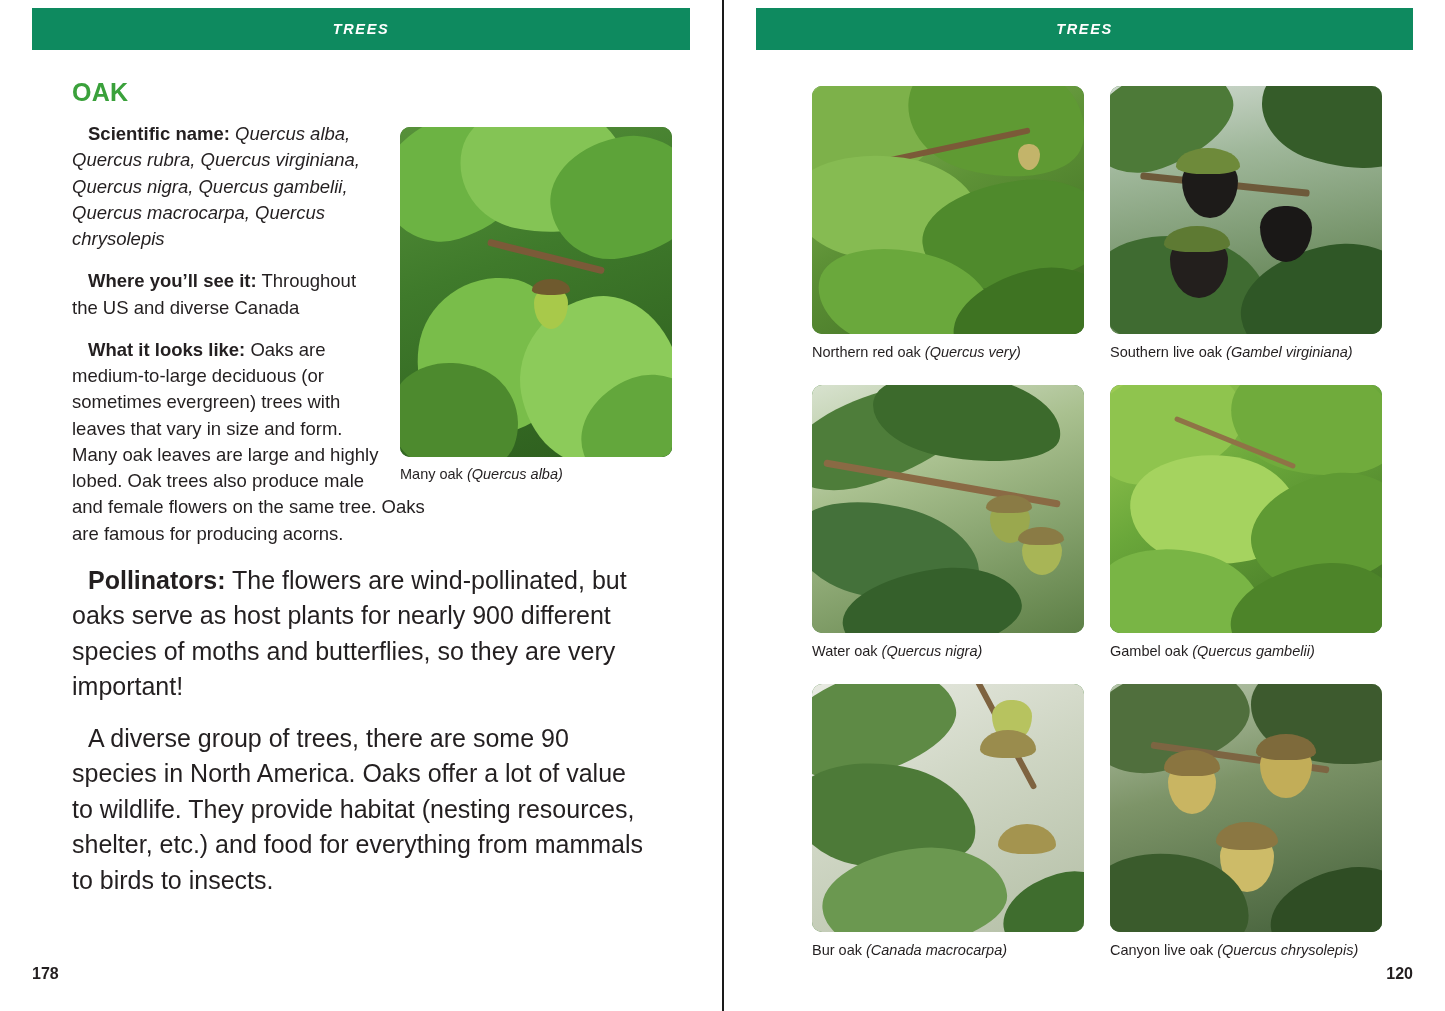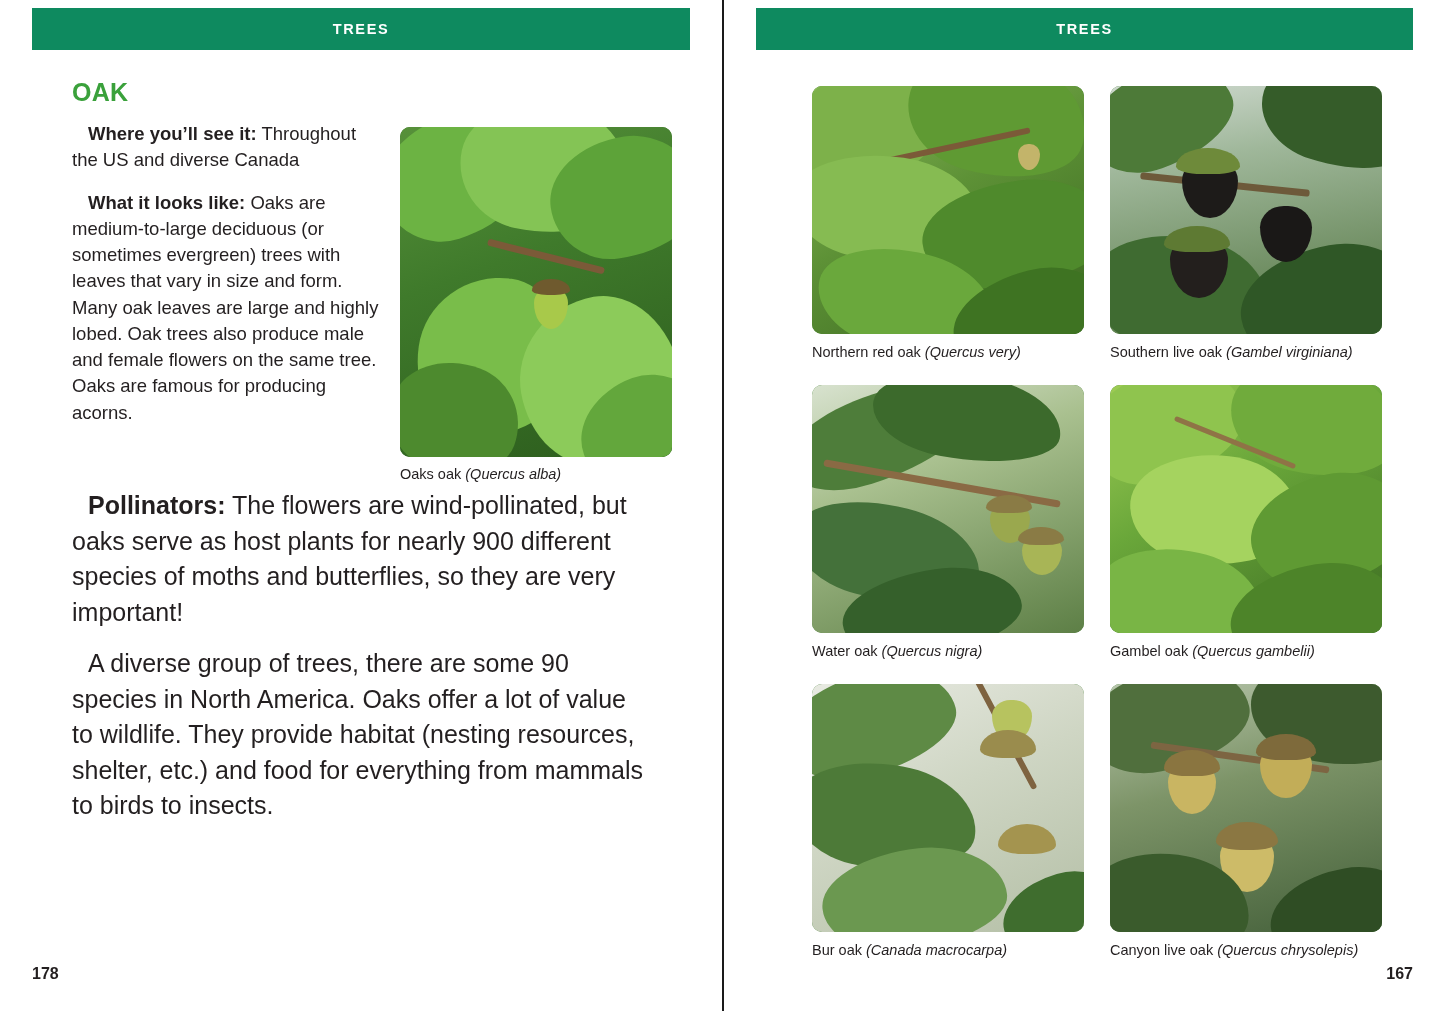--- a/index.html
+++ b/index.html
@@ -40,20 +40,21 @@
     top: 8px;
     height: 42px;
     background: #0e8a5f;
     color: #ffffff;
     font-size: 14.5px;
     font-weight: bold;
     letter-spacing: 1.6px;
     display: flex;
     align-items: center;
     justify-content: center;
+    font-style: italic;
   }
   .banner-left  { left: 32px;  right: 32px; }
   .banner-right { left: 32px;  right: 32px; }
 
   
   .content-left {
     position: absolute;
     left: 72px;
     top: 78px;
     width: 600px;
@@ -188,25 +189,29 @@
             <div class="leafblob" style="left:150px;top:10px;width:150px;height:120px;background:#5da339;transform:rotate(-8deg);"></div>
             <div class="twig" style="left:86px;top:126px;width:120px;height:7px;transform:rotate(14deg);"></div>
             <div class="leafblob" style="left:18px;top:150px;width:150px;height:160px;background:#79bd4a;transform:rotate(8deg);"></div>
             <div class="leafblob" style="left:120px;top:170px;width:160px;height:165px;background:#8ccb5a;transform:rotate(-10deg);"></div>
             <div class="leafblob" style="left:-10px;top:236px;width:130px;height:110px;background:#4d8a2e;transform:rotate(20deg);"></div>
             <div class="leafblob" style="left:180px;top:250px;width:130px;height:110px;background:#63a73c;transform:rotate(-20deg);"></div>
             <div class="acorn" style="left:134px;top:160px;width:34px;height:42px;background:#a8c94a;"></div>
             <div class="cap-acorn" style="left:132px;top:152px;width:38px;height:16px;"></div>
           </div>
           <div class="hero-cap">
-            <span>Oaks oak </span><span class="ital">(Quercus alba)</span>
+            <span>Many oak </span><span class="ital">(Quercus alba)</span>
           </div>
         </div>
 
         <div class="body-col">
+          <p class="para indent">
+            <span class="lbl">Scientific name:</span>
+            <span class="ital">Quercus alba, Quercus rubra, Quercus virginiana, Quercus nigra, Quercus gambelii, Quercus macrocarpa, Quercus chrysolepis</span>
+          </p>
           <p class="para indent">
             <span class="lbl">Where you’ll see it:</span>
             <span>Throughout the US and diverse Canada</span>
           </p>
           <p class="para indent">
             <span class="lbl">What it looks like:</span>
             <span>Oaks are medium-to-large deciduous (or sometimes evergreen) trees with leaves that vary in size and form. Many oak leaves are large and highly lobed. Oak trees also produce male and female flowers on the same tree. Oaks are famous for producing acorns.</span>
           </p>
         </div>
       </div>
@@ -337,16 +342,16 @@
           <div class="leafblob" style="left:-20px;top:170px;width:160px;height:100px;background:#3a5b2c;transform:rotate(10deg);"></div>
           <div class="leafblob" style="left:160px;top:185px;width:150px;height:95px;background:#2f4d24;transform:rotate(-10deg);"></div>
         </div>
         <div class="cap">
           <span>Canyon live oak </span><span class="ital">(Quercus chrysolepis)</span>
         </div>
       </div>
 
     </div>
 
-    <div class="folio folio-right">167</div>
+    <div class="folio folio-right">120</div>
   </div>
 
 </div>
 
 </body></html>

